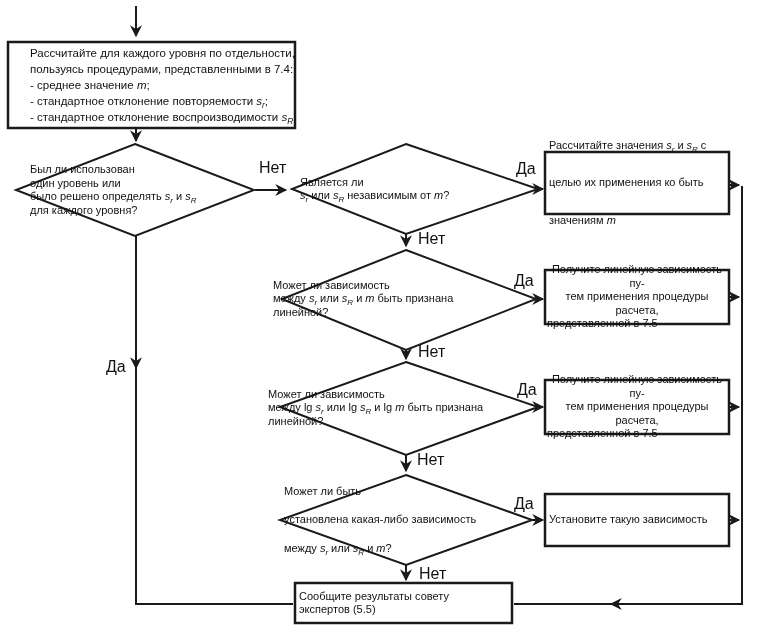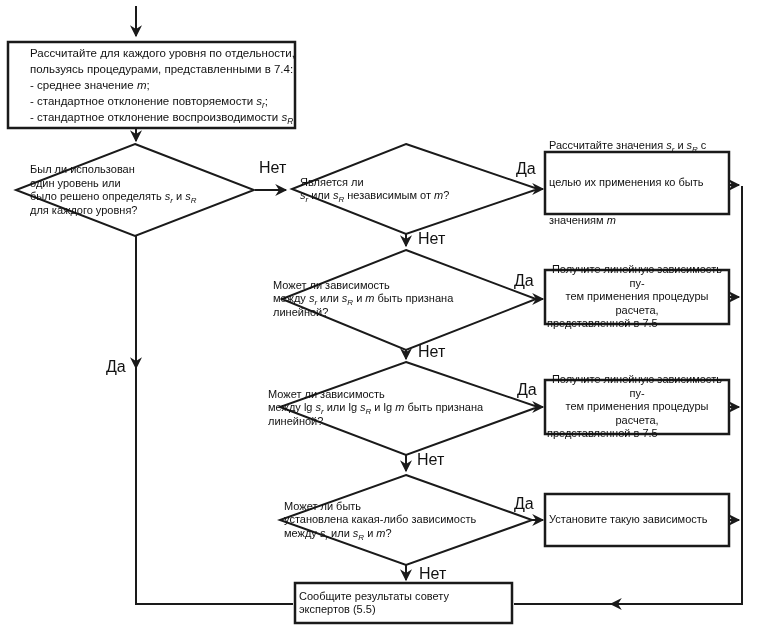--- a/index.html
+++ b/index.html
@@ -106,21 +106,21 @@
     <div>между <i>s<sub>r</sub></i> или <i>s<sub>R</sub></i> и <i>m</i> быть признана</div>
     <div>линейной?</div>
   </div>
 
   <div class="node-text" style="left:268px;top:384px;width:276px;height:48px;">
     <div>Может ли зависимость</div>
     <div>между lg <i>s<sub>r</sub></i> или lg <i>s<sub>R</sub></i> и lg <i>m</i> быть признана</div>
     <div>линейной?</div>
   </div>
 
-  <div class="node-text" style="left:284px;top:496px;width:244px;height:48px;">
+  <div class="node-text" style="left:284px;top:496px;width:244px;height:48px;gap:15px;">
     <div>Может ли быть</div>
     <div>установлена какая-либо зависимость</div>
     <div>между <i>s<sub>r</sub></i> или <i>s<sub>R</sub></i> и <i>m</i>?</div>
   </div>
 
   <div class="node-text" style="left:549px;top:156px;width:176px;height:54px;gap:24px;">
     <div>Рассчитайте значения <i>s<sub>r</sub></i> и <i>s<sub>R</sub></i> с</div>
     <div>целью их применения ко быть</div>
     <div>значениям <i>m</i></div>
   </div>

